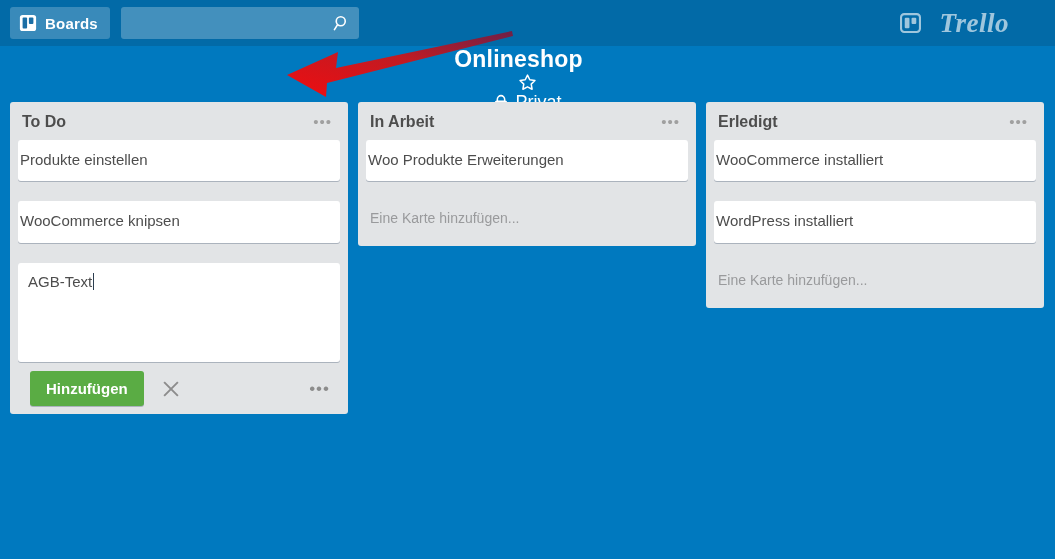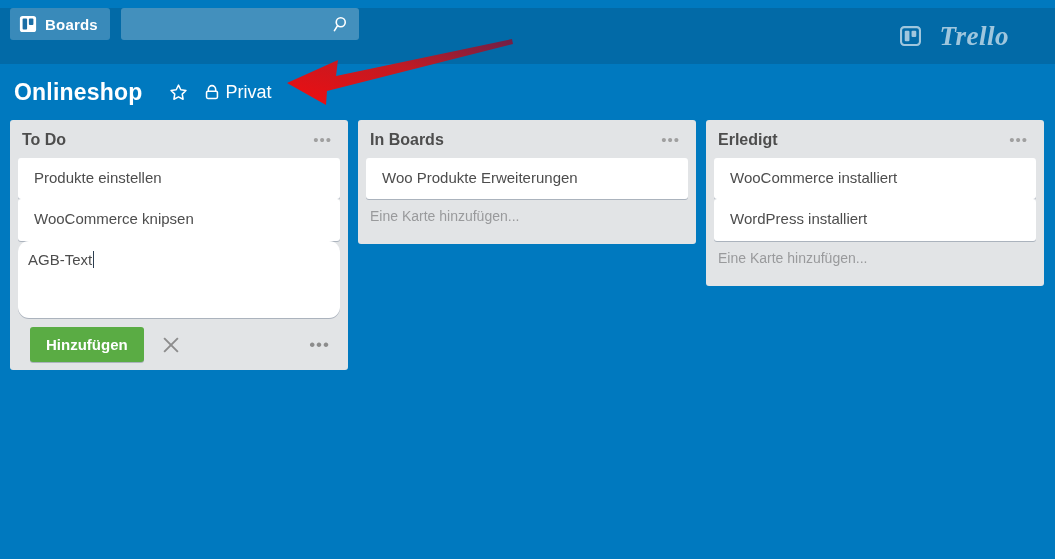--- a/index.html
+++ b/index.html
@@ -12,26 +12,26 @@
     height: 559px;
     overflow: hidden;
     background: #0079bf;
     font-family: "Liberation Sans", sans-serif;
     -webkit-font-smoothing: antialiased;
   }
 
   
   .topbar {
     position: relative;
-    height: 56px;
+    height: 46px;
     background: #026aa7;
     display: flex;
+    align-items: center;
     padding: 0 10px;
     box-sizing: border-box;
-    margin-top: 8px;
   }
   .boards-btn {
     display: flex;
     align-items: center;
     gap: 8px;
     height: 32px;
     padding: 0 12px 0 9px;
     background: rgba(255,255,255,0.22);
     border-radius: 3px;
     cursor: pointer;
@@ -102,20 +102,21 @@
   }
 
   
   .board-header {
     height: 56px;
     display: flex;
     align-items: center;
     padding: 0 14px;
     box-sizing: border-box;
     gap: 0;
+    flex-direction: column;
   }
   .board-title {
     color: #ffffff;
     font-size: 23px;
     font-weight: bold;
     letter-spacing: .2px;
     margin-right: 18px;
     cursor: pointer;
   }
   .hdr-btn {
@@ -170,42 +171,42 @@
     cursor: pointer;
     border-radius: 3px;
     user-select: none;
   }
 
   .cards { padding: 0 8px; }
   .card {
     background: #ffffff;
     border-radius: 3px;
     box-shadow: 0 1px 0 rgba(9,30,66,0.25);
-    padding: 11px 10px 12px 16px;
-    margin-bottom: 0;
+    padding: 11px 10px 12px 2px;
+    margin-bottom: 20px;
     font-size: 15px;
     color: #4d4d4d;
     line-height: 1.25;
     cursor: pointer;
   }
 
   .add-card {
     padding: 9px 12px 12px 12px;
     color: #999a9c;
     font-size: 14px;
     cursor: pointer;
   }
 
   
   .composer { padding: 0 8px; }
   .composer-box {
     background: #ffffff;
-    border-radius: 11px;
+    border-radius: 3px;
     box-shadow: 0 1px 0 rgba(9,30,66,0.25);
-    height: 77px;
+    height: 99px;
     padding: 10px 10px;
     box-sizing: border-box;
     margin-bottom: 9px;
     position: relative;
   }
   .composer-text {
     font-size: 15px;
     color: #4d4d4d;
     line-height: 1.2;
     display: inline-block;
@@ -355,21 +356,21 @@
               <line x1="19.5" y1="4.5" x2="4.5" y2="19.5" stroke="currentColor" stroke-width="2.2"></line>
             </svg>
           </span>
           <span class="composer-more">•••</span>
         </div>
       </div>
     </div>
 
     <div class="list">
       <div class="list-header">
-        <div class="list-title">In Boards</div>
+        <div class="list-title">In Arbeit</div>
         <div class="list-menu">•••</div>
       </div>
       <div class="cards">
         <div class="card">Woo Produkte Erweiterungen</div>
       </div>
       <div class="add-card">Eine Karte hinzufügen...</div>
     </div>
 
     <div class="list">
       <div class="list-header">

